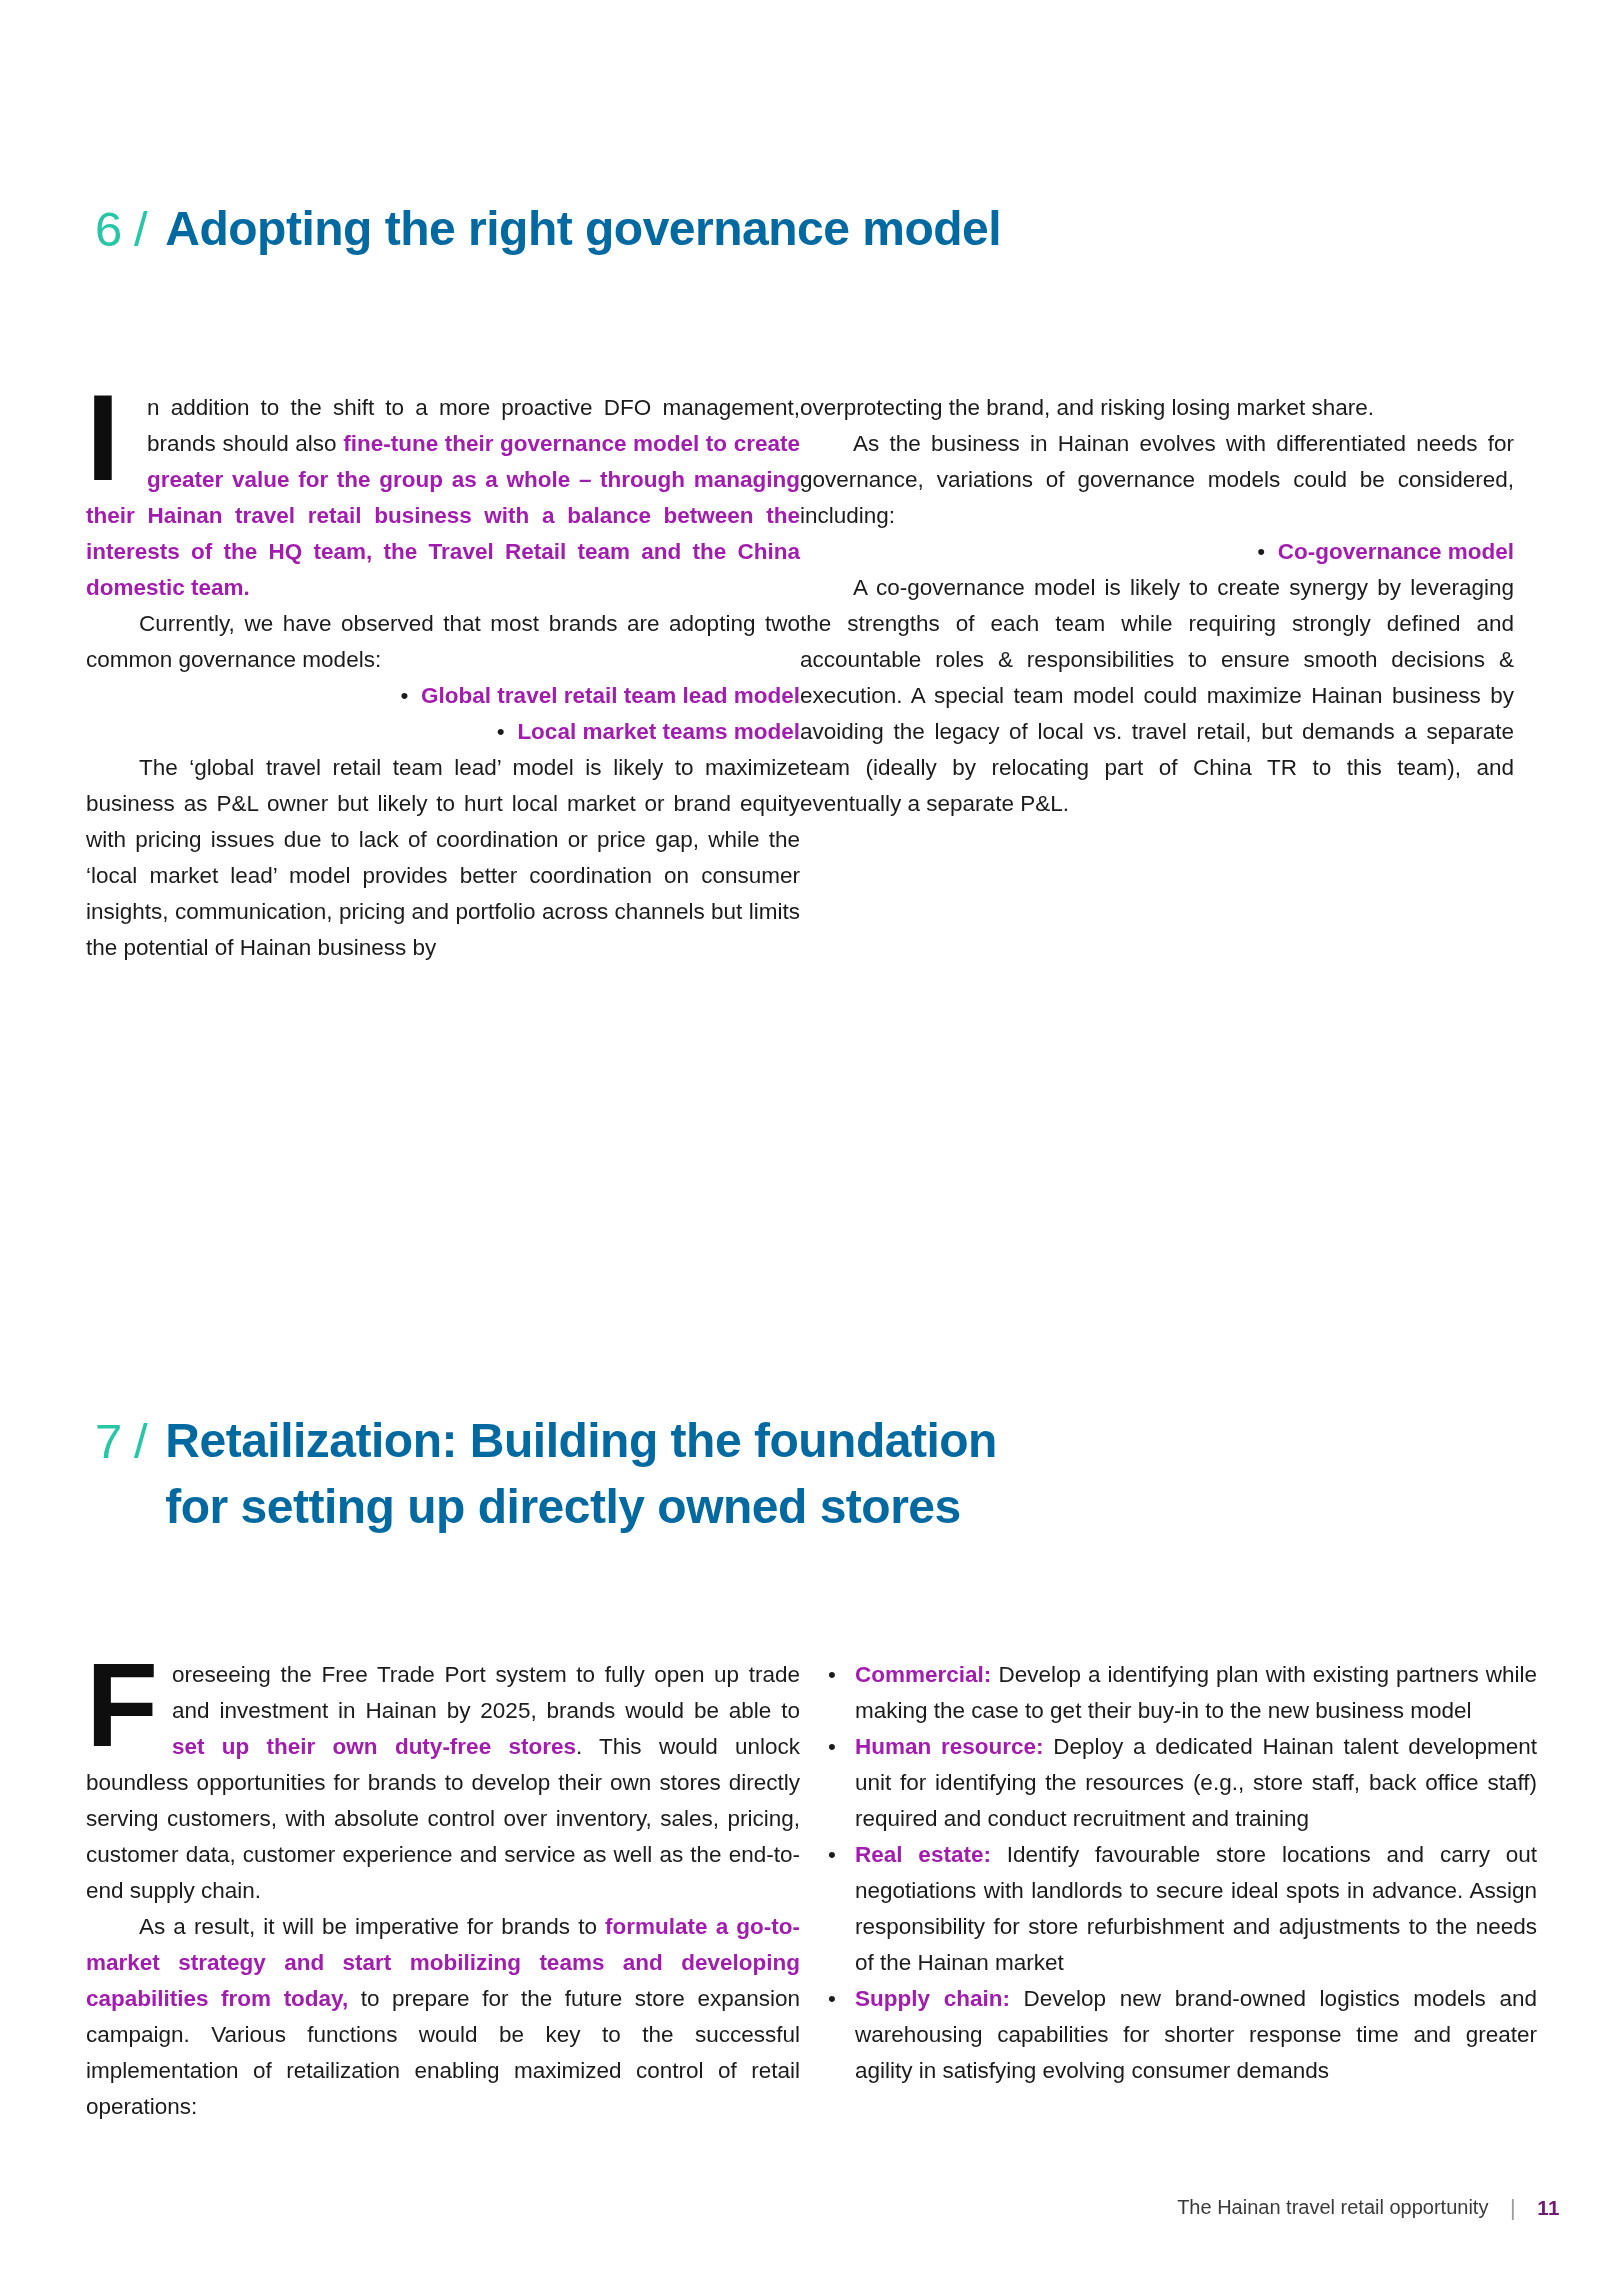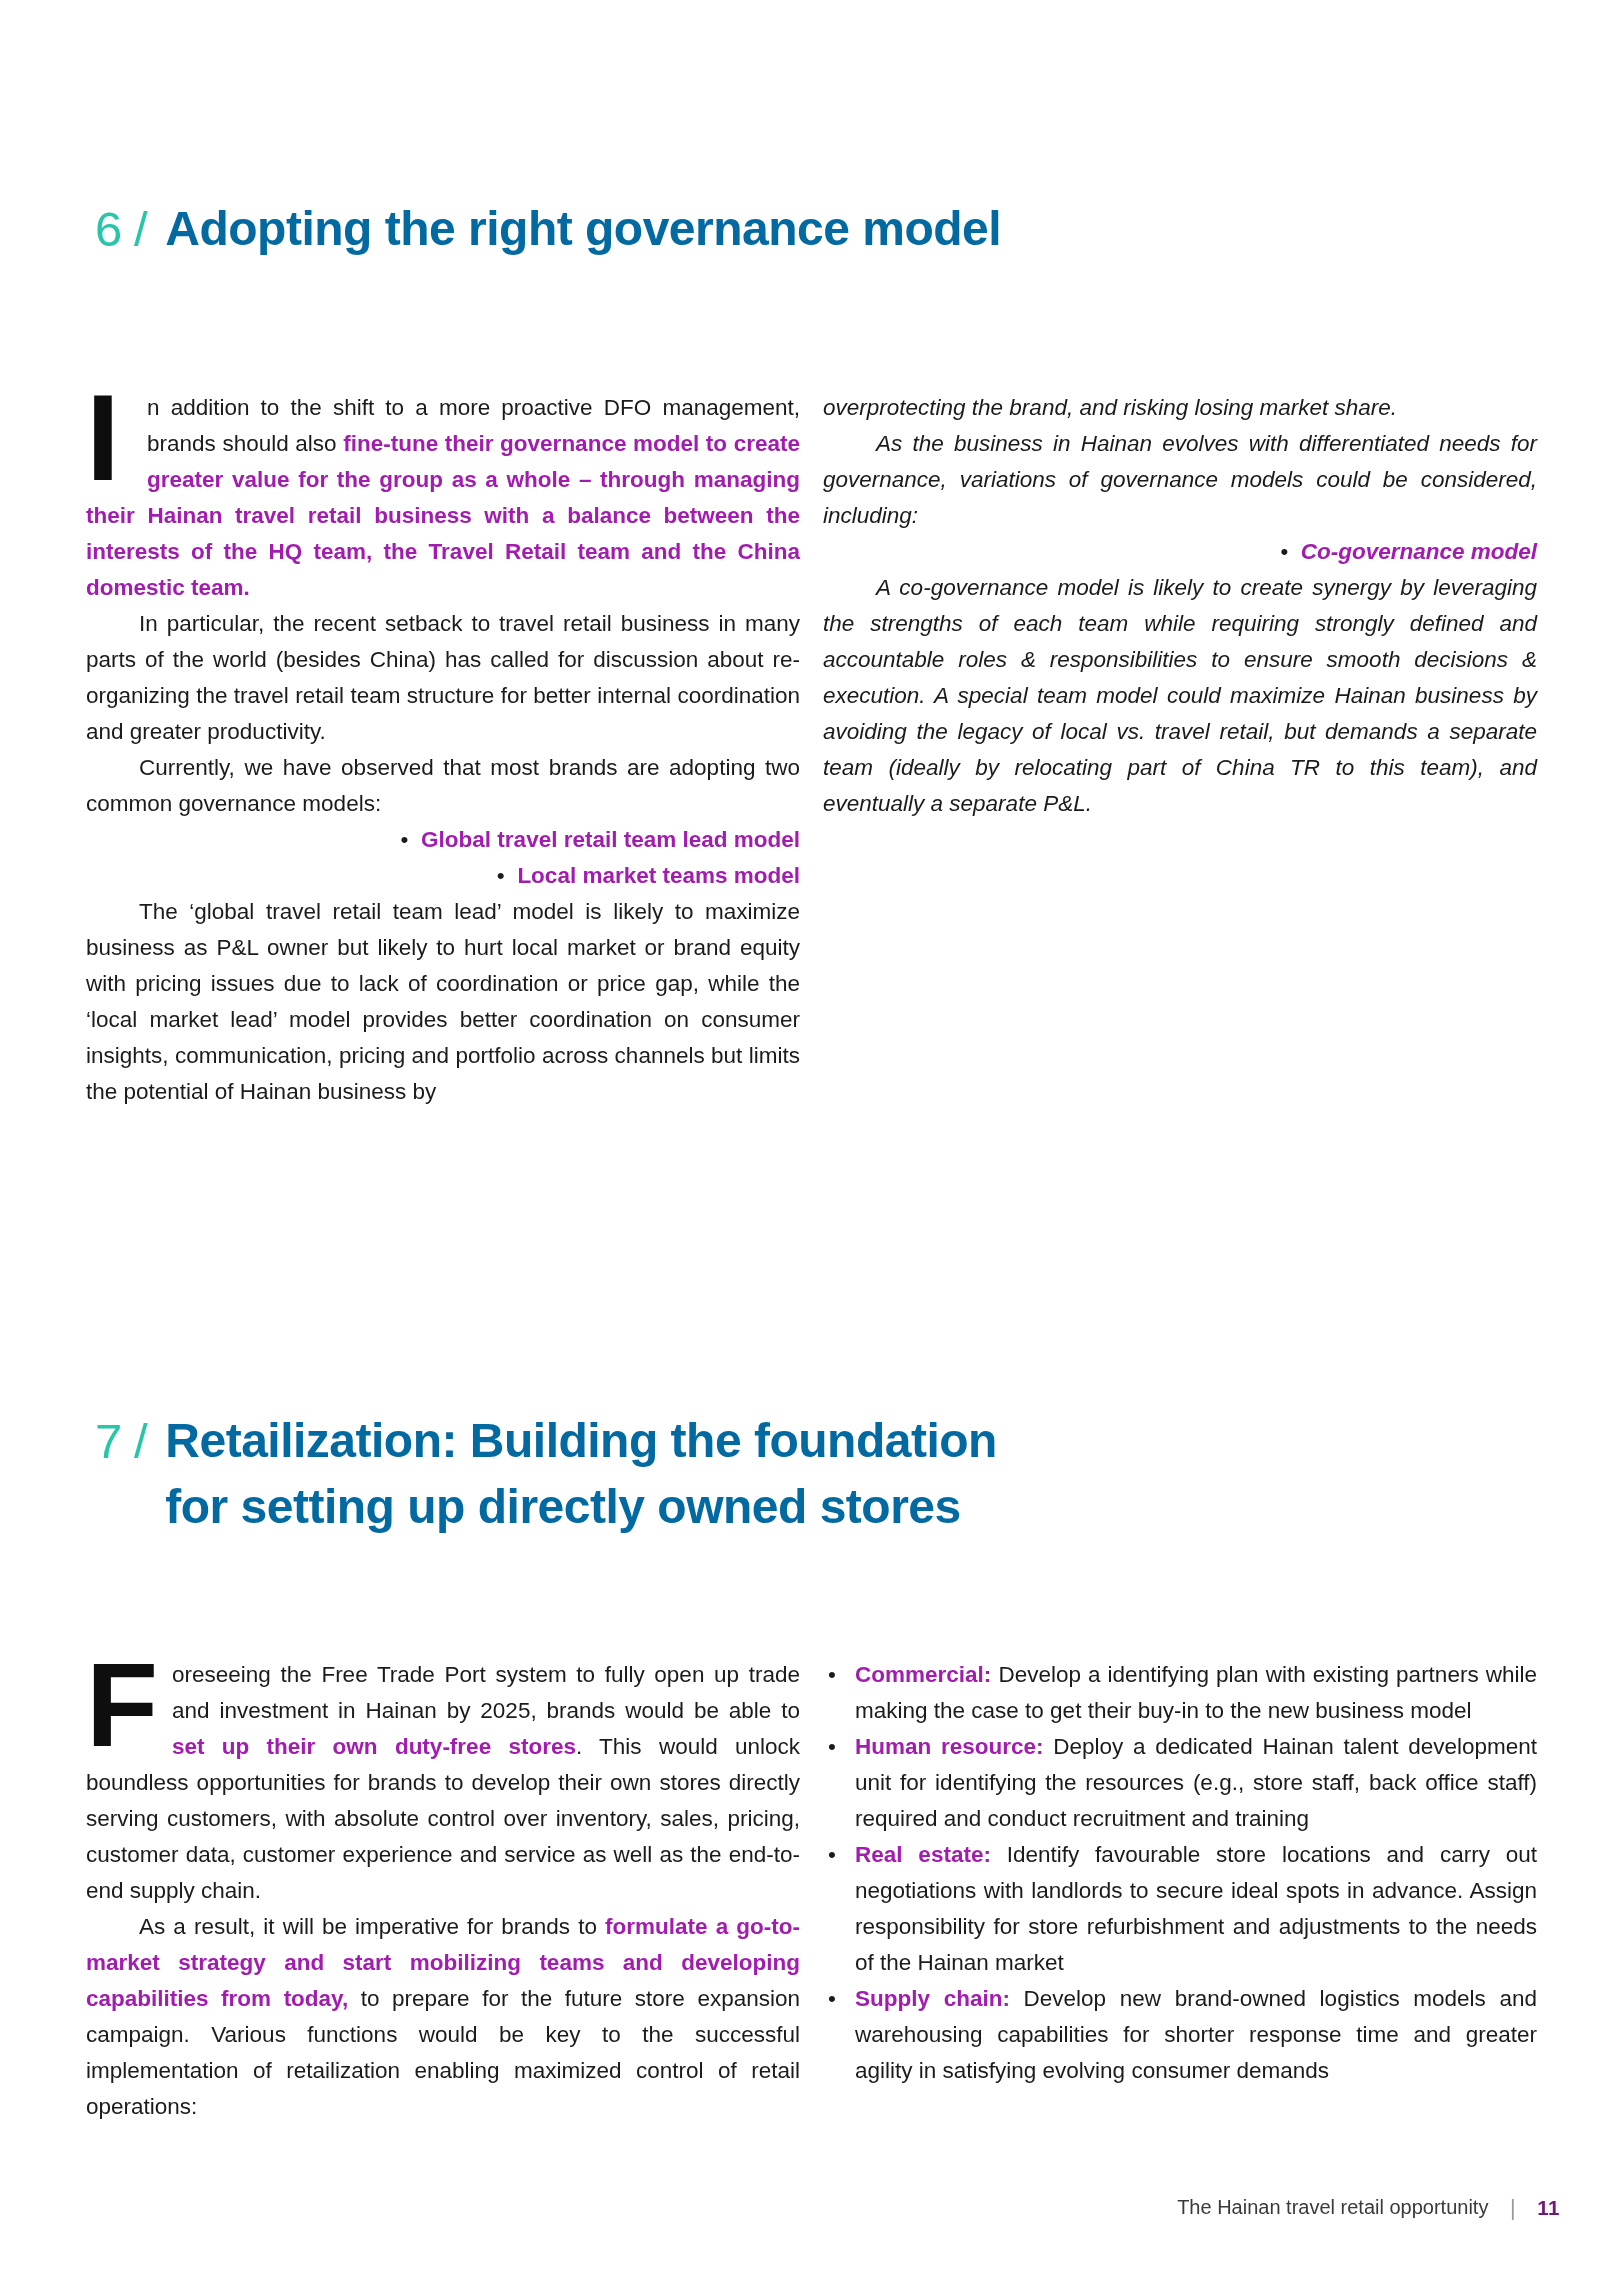--- a/index.html
+++ b/index.html
@@ -45,21 +45,21 @@
   
   .col {
     position: absolute;
     width: 714px;
     font-size: 22.5px;
     line-height: 36px;
     text-align: justify;
     color: #1b1b1b;
   }
   #s6c1 { left: 86px;  top: 390px; }
-  #s6c2 { left: 823px; top: 390px; font-style: italic; }
+  #s6c2 { left: 800px; top: 390px; }
   #s7c1 { left: 86px;  top: 1657px; }
   #s7c2 { left: 823px; top: 1657px; }
 
   .para { margin: 0; }
   .para.indent { text-indent: 53px; }
   .para b, .bullet b { font-weight: 700; color: #a21caf; }
 
   .dropcap {
     float: left;
     font-weight: 700;
@@ -107,21 +107,20 @@
   <header class="sec-head" id="sec6-head">
     <span class="sec-num" style="color: rgb(39, 198, 167);">6</span>
     <span class="sec-slash" style="color: rgb(39, 198, 167);">/</span>
     <h1 class="sec-ttl">
       <span class="ttl-line">Adopting the right governance model</span>
     </h1>
   </header>
 
   <div class="col bullets-inline" id="s6c1">
       <p class="para"><span class="dropcap dc-I">I</span><span>n addition to the shift to a more proactive DFO management, brands should also </span><b>fine-tune their governance model to create greater value for the group as a whole – through managing their Hainan travel retail business with a balance between the interests of the HQ team, the Travel Retail team and the China domestic team.</b></p>
-      <p class="para indent"><span>In particular, the recent setback to travel retail business in many parts of the world (besides China) has called for discussion about re-organizing the travel retail team structure for better internal coordination and greater productivity.</span></p>
       <p class="para indent"><span>Currently, we have observed that most brands are adopting two common governance models:</span></p>
       <div class="bullet"><span class="marker">•</span><span class="btext"><b>Global travel retail team lead model</b></span></div>
       <div class="bullet"><span class="marker">•</span><span class="btext"><b>Local market teams model</b></span></div>
       <p class="para indent"><span>The ‘global travel retail team lead’ model is likely to maximize business as P&amp;L owner but likely to hurt local market or brand equity with pricing issues due to lack of coordination or price gap, while the ‘local market lead’ model provides better coordination on consumer insights, communication, pricing and portfolio across channels but limits the potential of Hainan business by</span></p>
     </div>
   <div class="col bullets-inline" id="s6c2">
       <p class="para"><span>overprotecting the brand, and risking losing market share.</span></p>
       <p class="para indent"><span>As the business in Hainan evolves with differentiated needs for governance, variations of governance models could be considered, including:</span></p>
       <div class="bullet"><span class="marker">•</span><span class="btext"><b>Co-governance model</b></span></div>
       <p class="para indent"><span>A co-governance model is likely to create synergy by leveraging the strengths of each team while requiring strongly defined and accountable roles &amp; responsibilities to ensure smooth decisions &amp; execution. A special team model could maximize Hainan business by avoiding the legacy of local vs. travel retail, but demands a separate team (ideally by relocating part of China TR to this team), and eventually a separate P&amp;L.</span></p>

